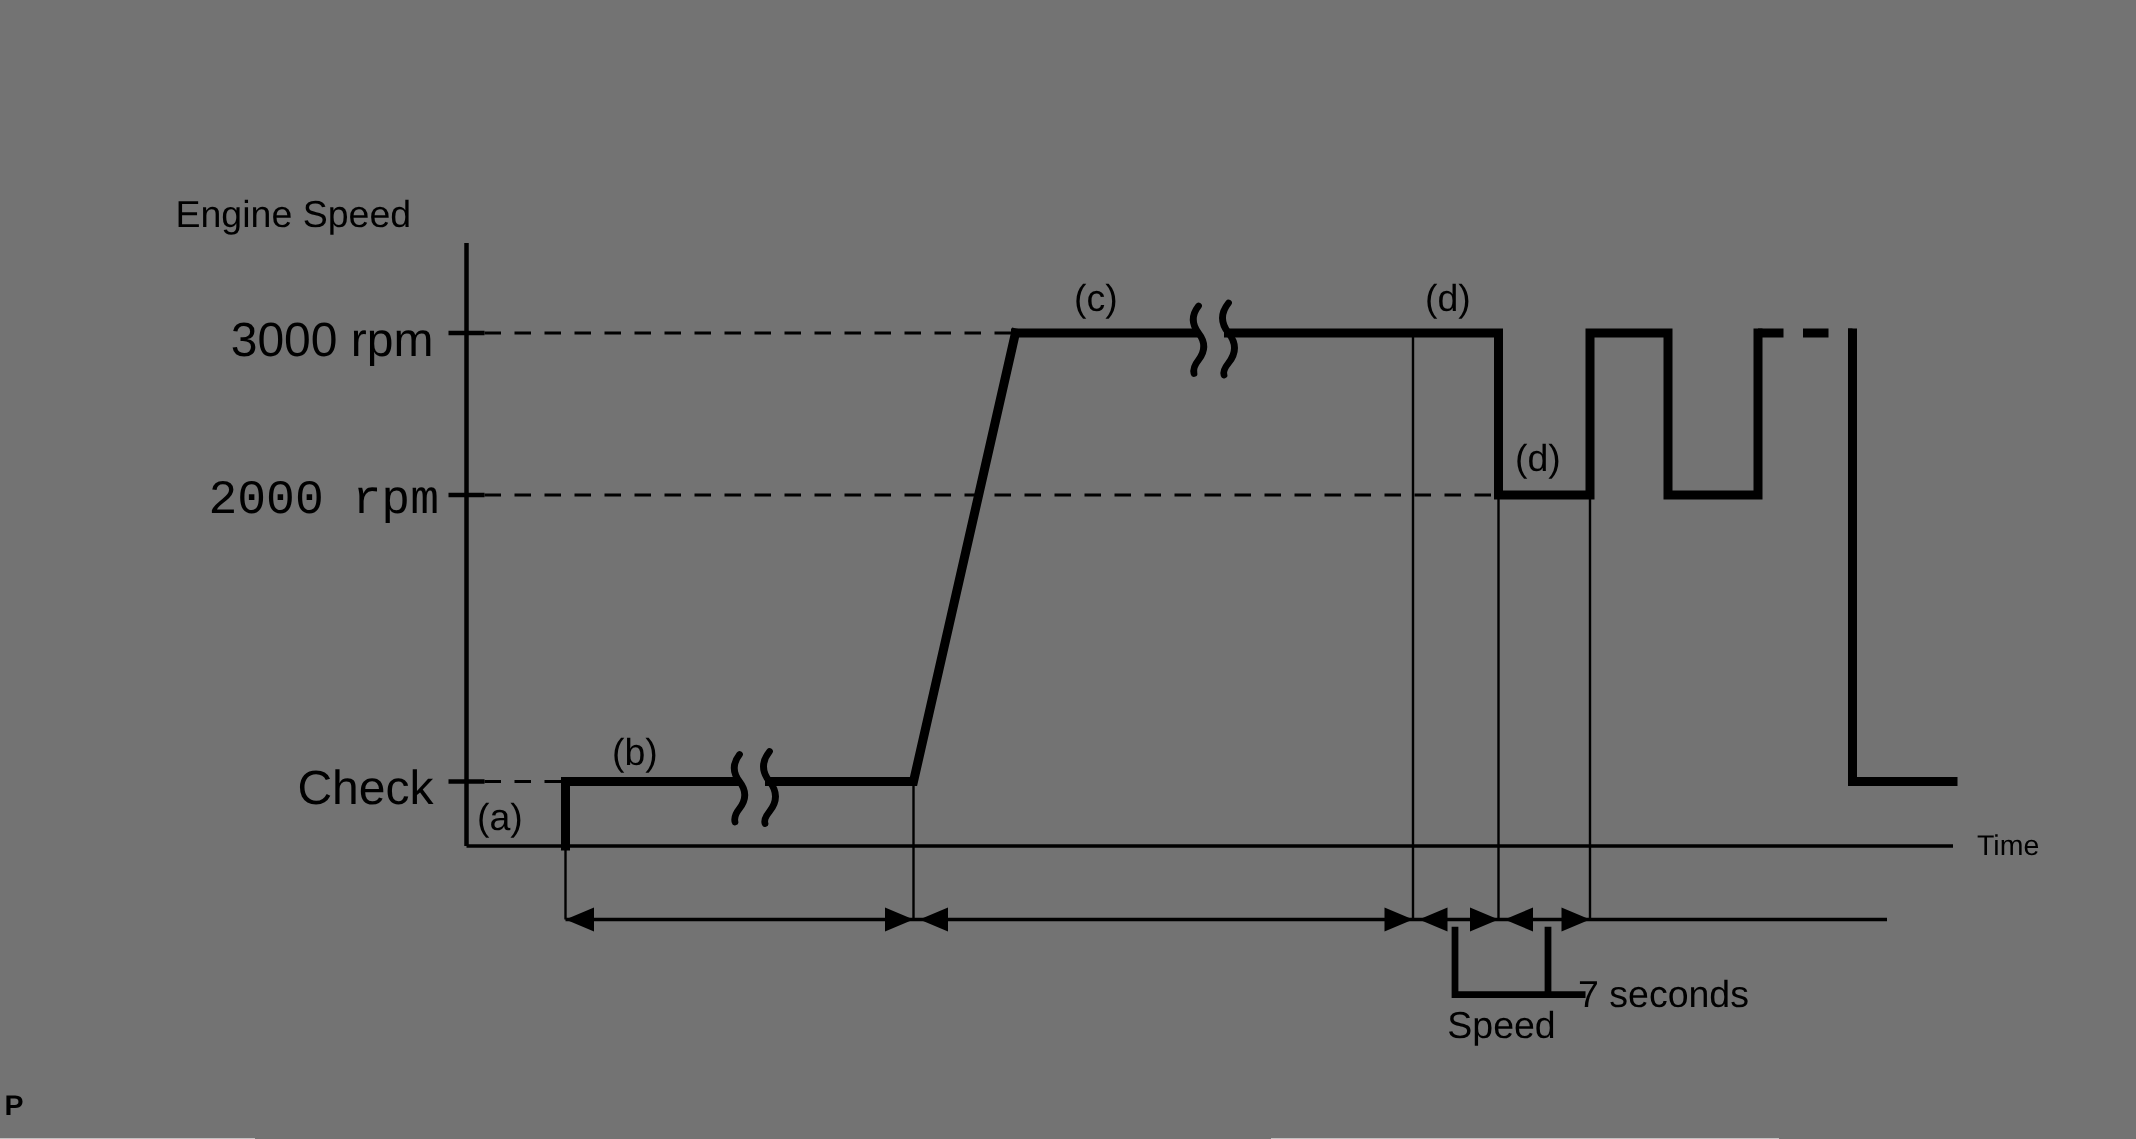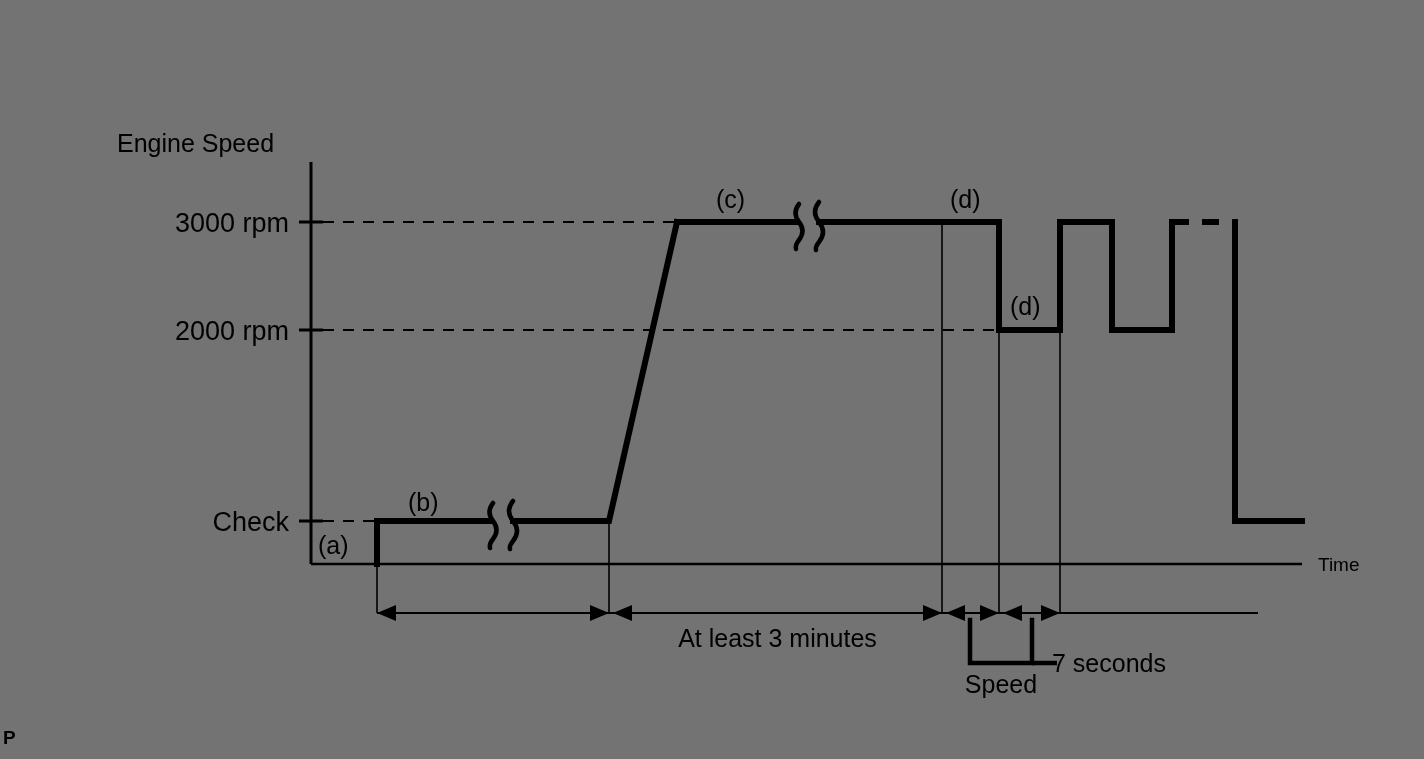--- a/index.html
+++ b/index.html
@@ -26,21 +26,21 @@
     height: 759px;
   }
   .lbl {
     position: absolute;
     white-space: nowrap;
     font-family: "Liberation Sans", sans-serif;
     color: #000000;
     line-height: 1;
   }
   .lbl-axis-title { font-size: 25px; }
-  .lbl-tick { font-size: 27px; text-align: right; }
+  .lbl-tick { font-size: 32px; text-align: right; }
   .lbl-callout { font-size: 25px; }
   .lbl-phase { font-size: 25px; }
   .lbl-time { font-size: 19px; }
   .lbl-baseline { font-size: 25px; }
   .lbl-page { font-size: 19px; font-weight: bold; }
 </style>
 </head>
 <body>
 
 <div id="stage">
@@ -100,32 +100,31 @@
     <polygon points="1060,613 1041,605 1041,621" fill="#000"></polygon>
 
     <polyline points="970,620 970,663 1032,663 1032,620" fill="none" stroke="#000" stroke-width="4.5" stroke-linecap="square" stroke-linejoin="miter"></polyline>
     <line x1="1032" y1="663" x2="1057" y2="663" stroke="#000" stroke-width="4.5"></line>
 
   </svg>
 
   <div class="lbl lbl-axis-title" style="left:117px; top:131px;">Engine Speed</div>
 
   <div class="lbl lbl-tick" style="left:139px; top:210px; width:150px;">3000 rpm</div>
-  <div class="lbl lbl-tick" style="left:139px; top:318px; width:150px;">2000 rpm</div>
+  <div class="lbl lbl-tick" style="left:139px; top:318px; width:150px;font-family:Liberation Mono, monospace;">2000 rpm</div>
   <div class="lbl lbl-tick" style="left:139px; top:509px; width:150px;">Check</div>
 
 
   <div class="lbl lbl-time" style="left:1318px; top:555px;">Time</div>
 
   <div class="lbl lbl-callout" style="left:318px; top:533px;">(a)</div>
   <div class="lbl lbl-callout" style="left:408px; top:490px;">(b)</div>
   <div class="lbl lbl-callout" style="left:716px; top:187px;">(c)</div>
   <div class="lbl lbl-callout" style="left:950px; top:187px;">(d)</div>
   <div class="lbl lbl-callout" style="left:1010px; top:294px;">(d)</div>
 
-  <div class="lbl lbl-phase" style="left:613px; top:626px; width:329px; text-align:center;">At least 3 minutes</div>
 
   <div class="lbl lbl-phase" style="left:941px; top:672px; width:120px; text-align:center;">Speed</div>
   <div class="lbl lbl-phase" style="left:1052px; top:651px;">7 seconds</div>
 
   <div class="lbl lbl-page" style="left:3px; top:728px;">P</div>
 
 </div>
 
 </body></html>

